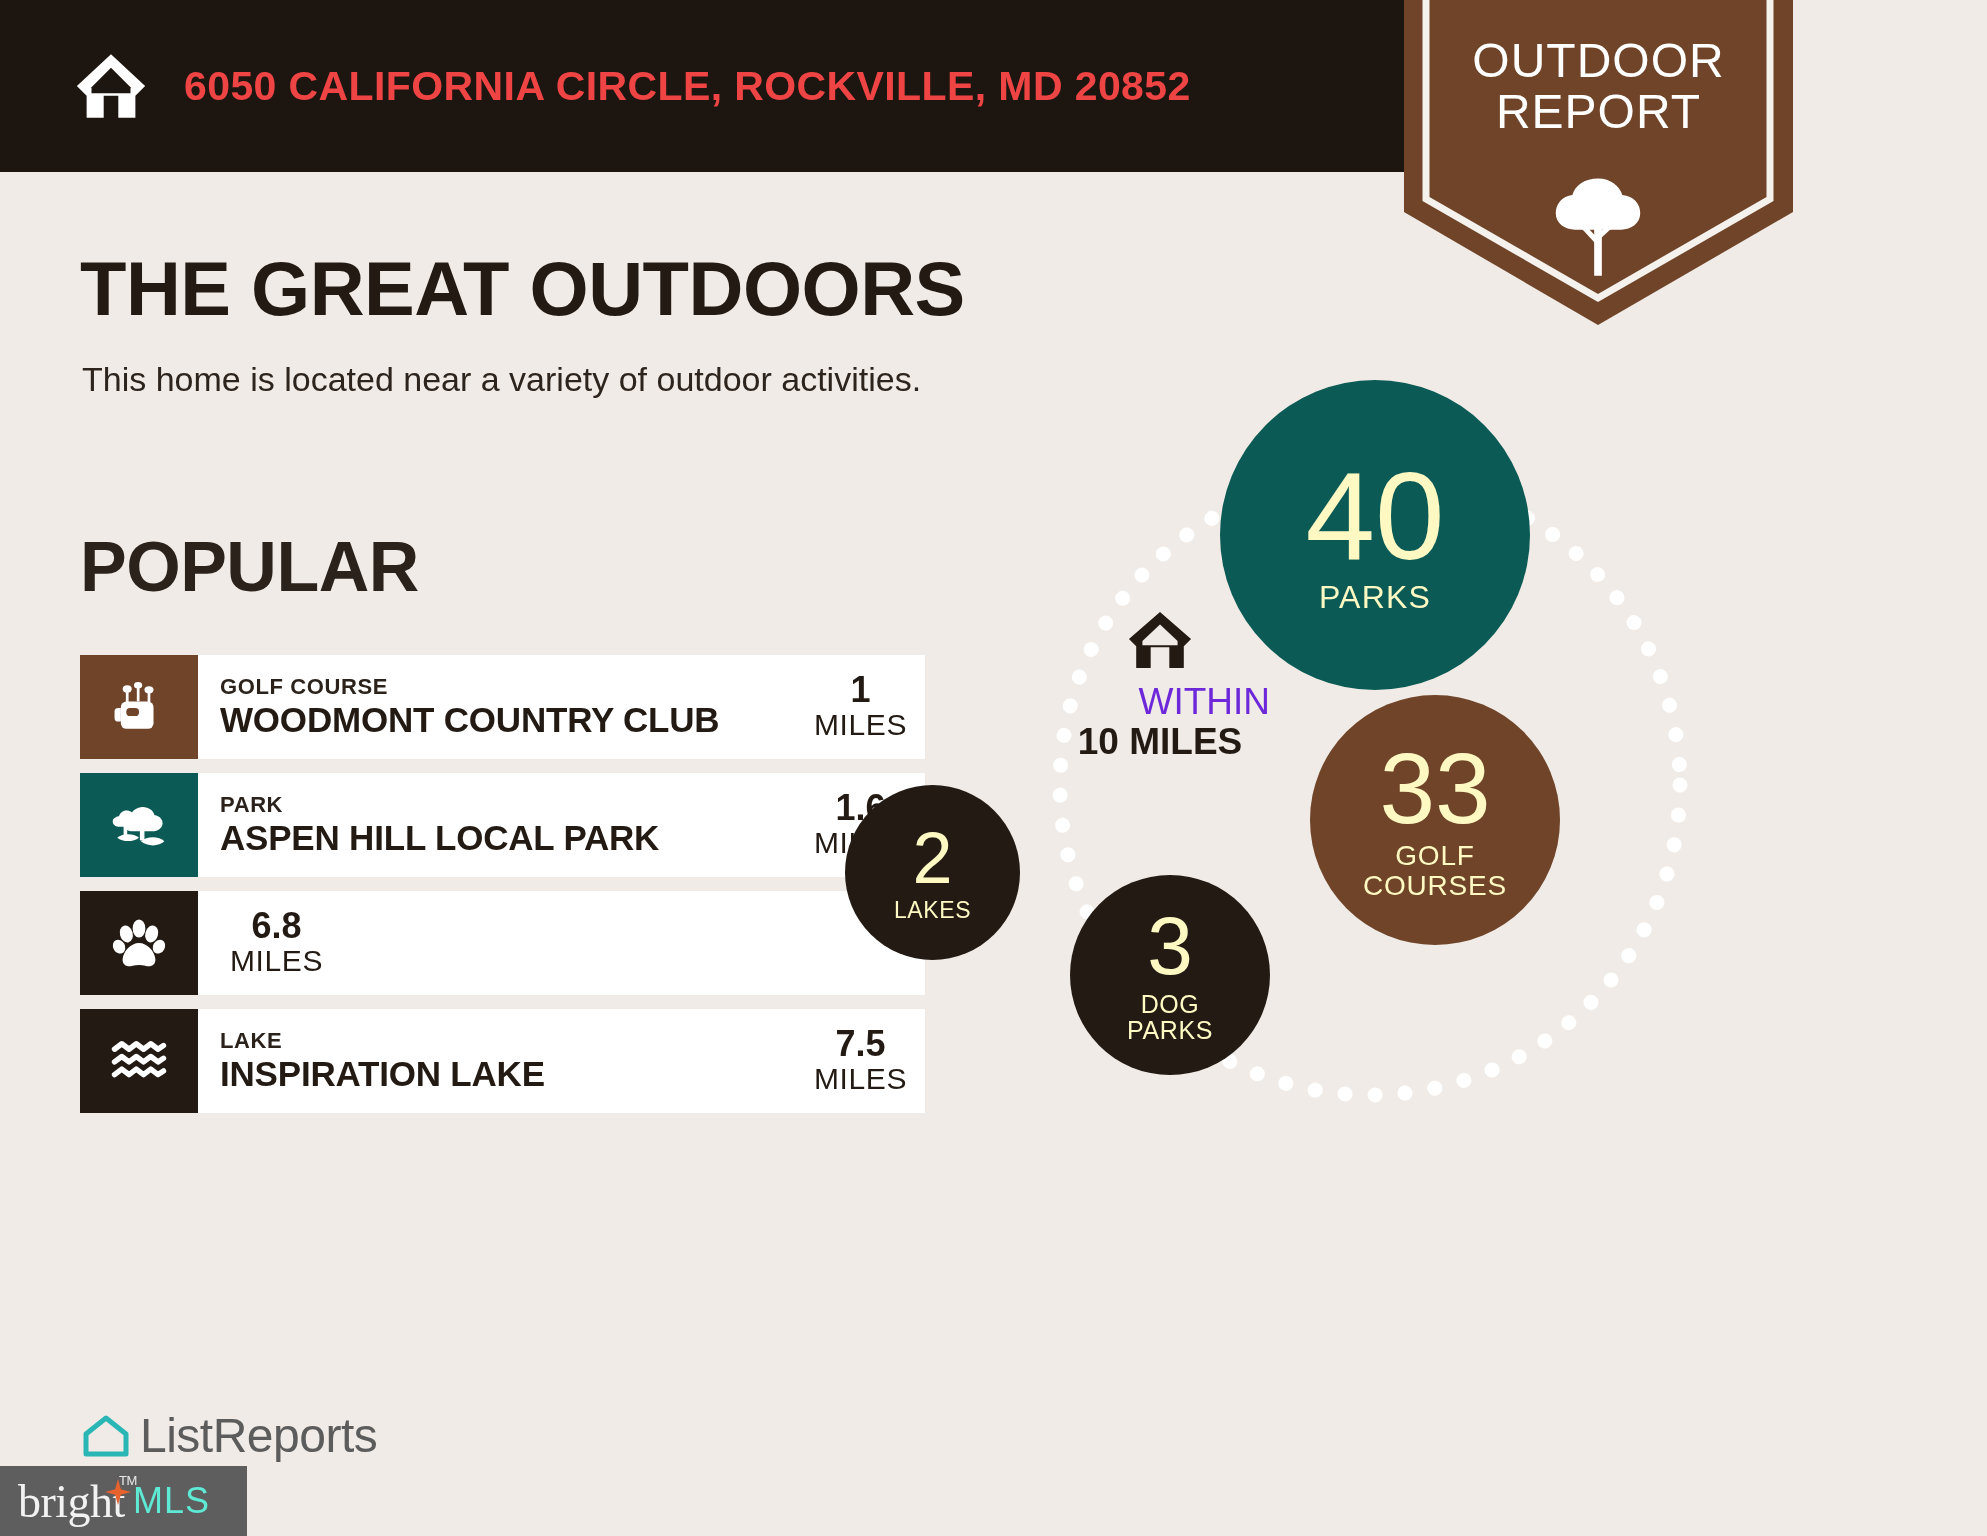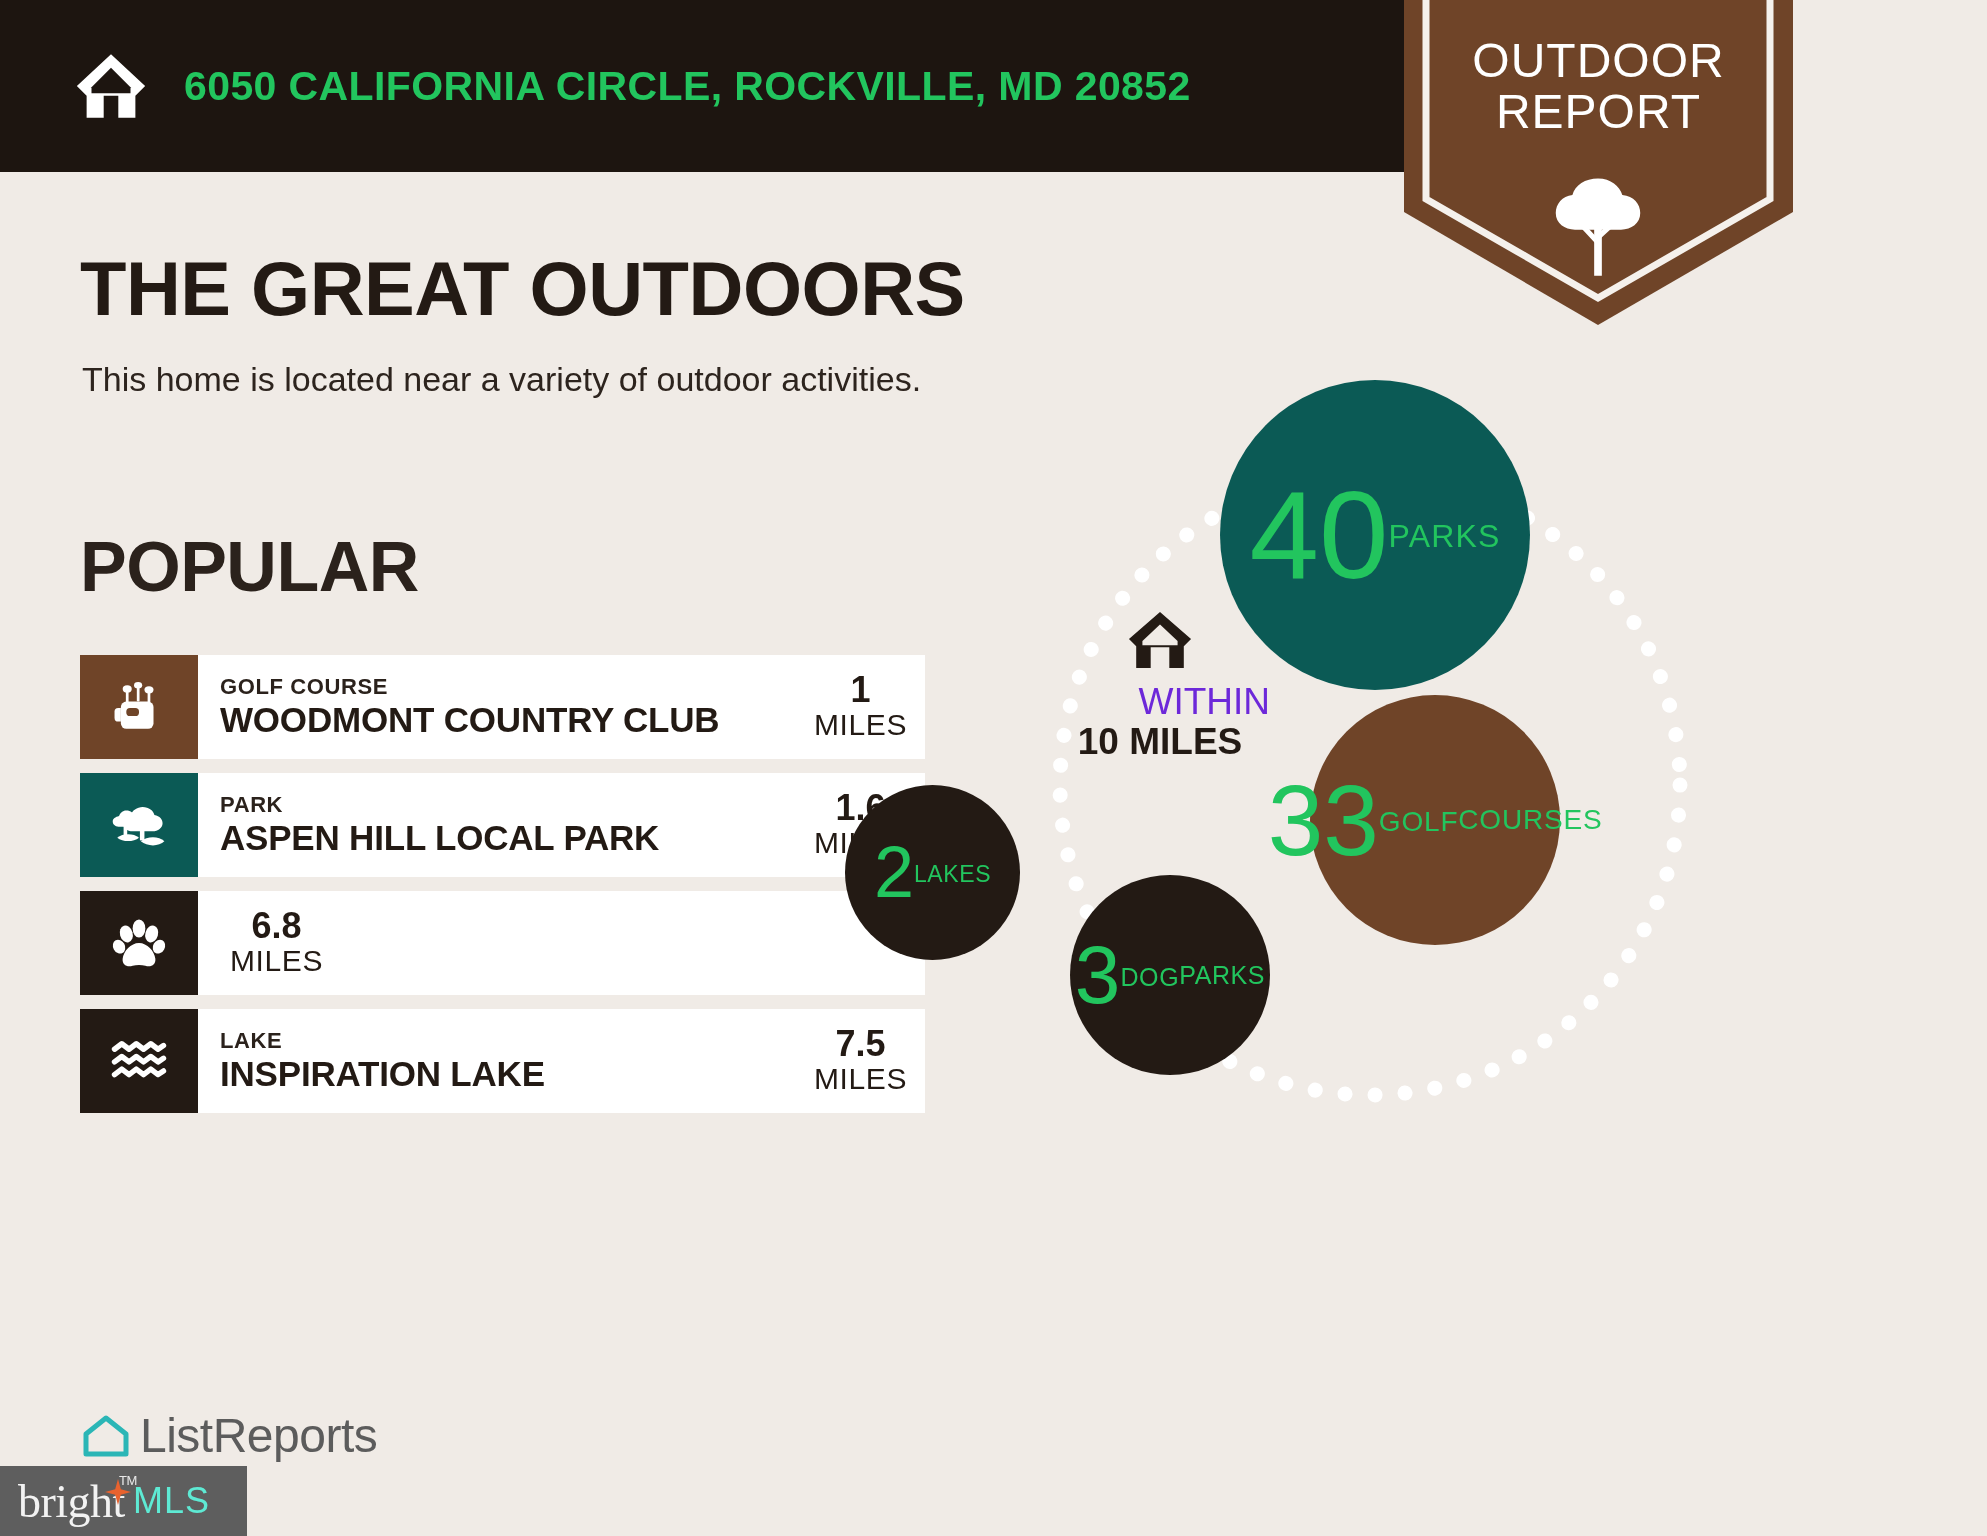--- a/index.html
+++ b/index.html
@@ -11,21 +11,21 @@
   }
   #page{ position:relative; width:1987px; height:1536px; background:#f0ebe6; }
 
   
   .header-bar{
     position:absolute; left:0; top:0; width:1404px; height:172px;
     background:#1d1510; display:flex; align-items:center;
   }
   .header-home{ margin-left:72px; width:78px; height:78px; flex:none; }
   .header-addr{
-    margin-left:34px; color:#22c55e; font-size:41px; font-weight:700;
+    margin-left:34px; color:#ef4444; font-size:41px; font-weight:700;
     letter-spacing:.4px; white-space:nowrap;
   }
 
   
   .badge{
     position:absolute; left:1404px; top:0; width:389px; height:325px;
   }
   .badge svg{ display:block; width:100%; height:100%; }
   .badge-text{
     position:absolute; left:0; top:36px; width:100%;
@@ -71,22 +71,22 @@
   .row-dist{ flex:none; text-align:center; padding-left:10px; }
   .row-dist-num{ font-size:36px; font-weight:700; color:#231a14; line-height:1; }
   .row-dist-unit{ font-size:30px; font-weight:400; color:#231a14; letter-spacing:.6px; }
 
   
   .infographic{ position:absolute; left:1040px; top:440px; width:900px; height:840px; }
   .dots-svg{ position:absolute; left:0; top:0; width:100%; height:100%; }
 
   .bubble{
     position:absolute; border-radius:50%;
-    display:flex; flex-direction:row; align-items:center; justify-content:center;
-    color:#22c55e; text-align:center; line-height:1;
+    display:flex; flex-direction:column; align-items:center; justify-content:center;
+    color:#fef9c3; text-align:center; line-height:1;
   }
   .bub-num{ font-weight:400; line-height:.98; }
   .bub-lbl{ font-weight:400; line-height:1.06; margin-top:4px; }
 
   .b-parks{ left:180px; top:-60px; width:310px; height:310px; background:#0b5a55; }
   .b-parks .bub-num{ font-size:125px; }
   .b-parks .bub-lbl{ font-size:32px; letter-spacing:1.2px; }
 
   .b-golf{ left:270px; top:255px; width:250px; height:250px; background:#6f4428; }
   .b-golf .bub-num{ font-size:100px; }

